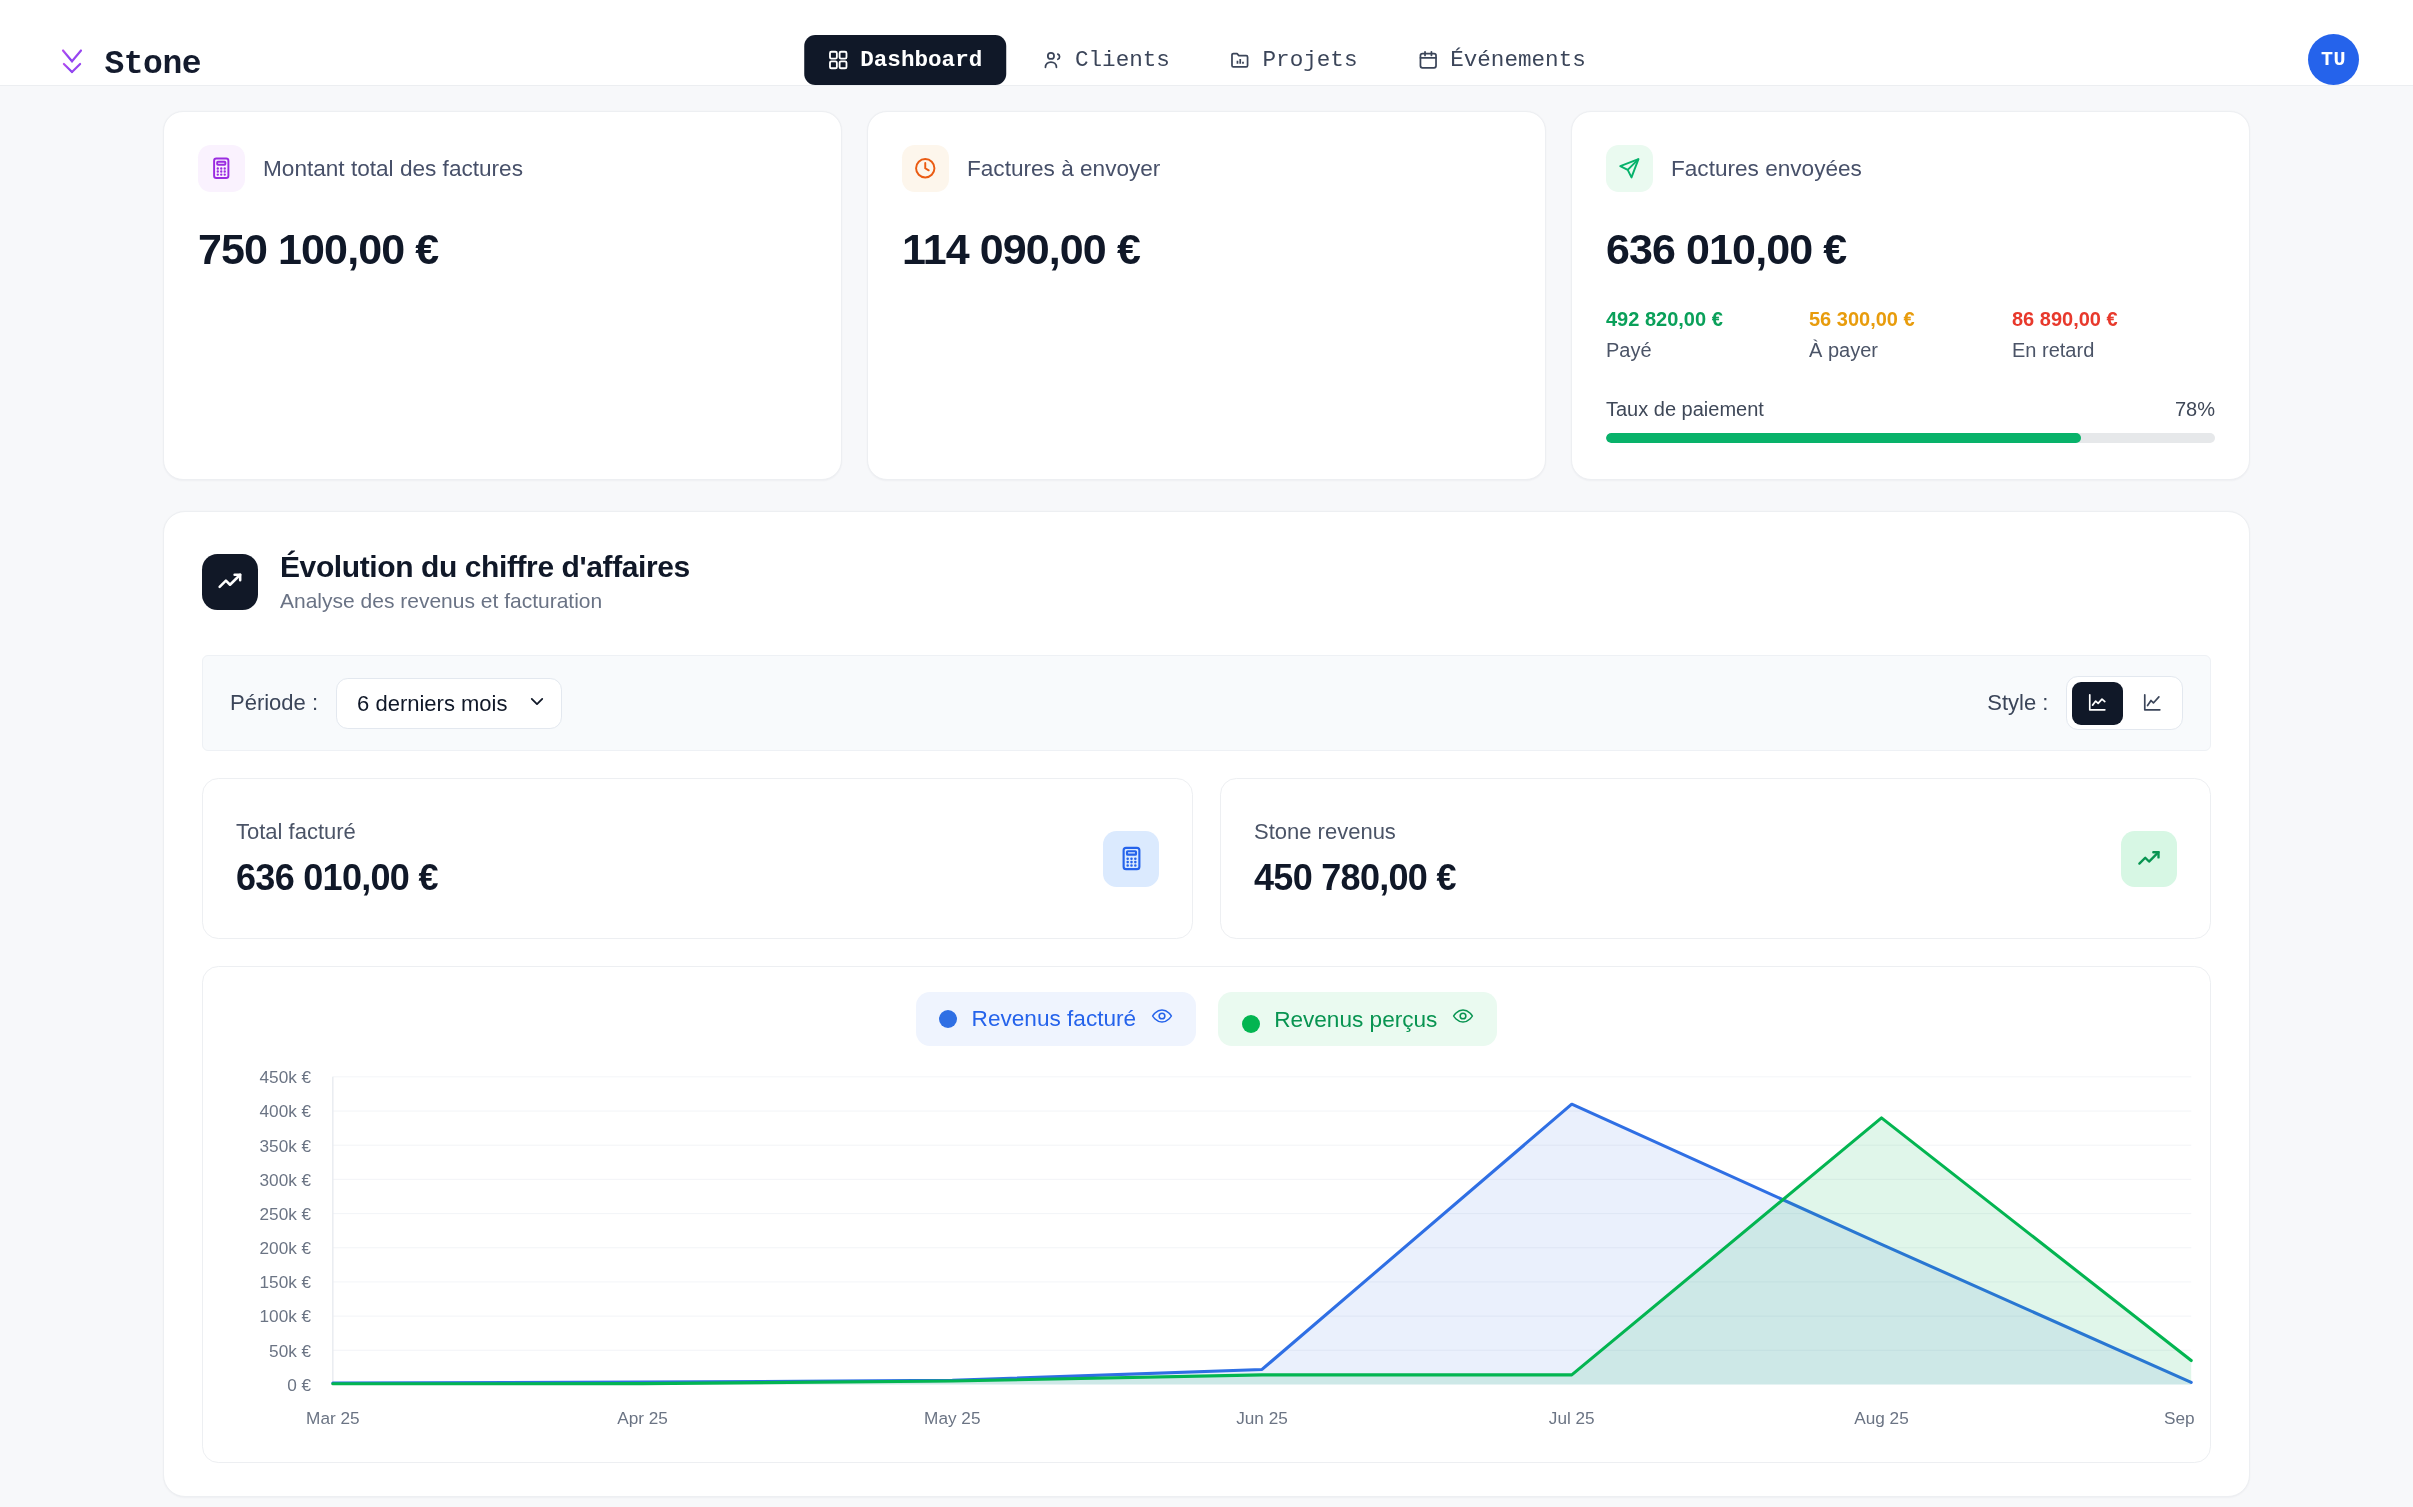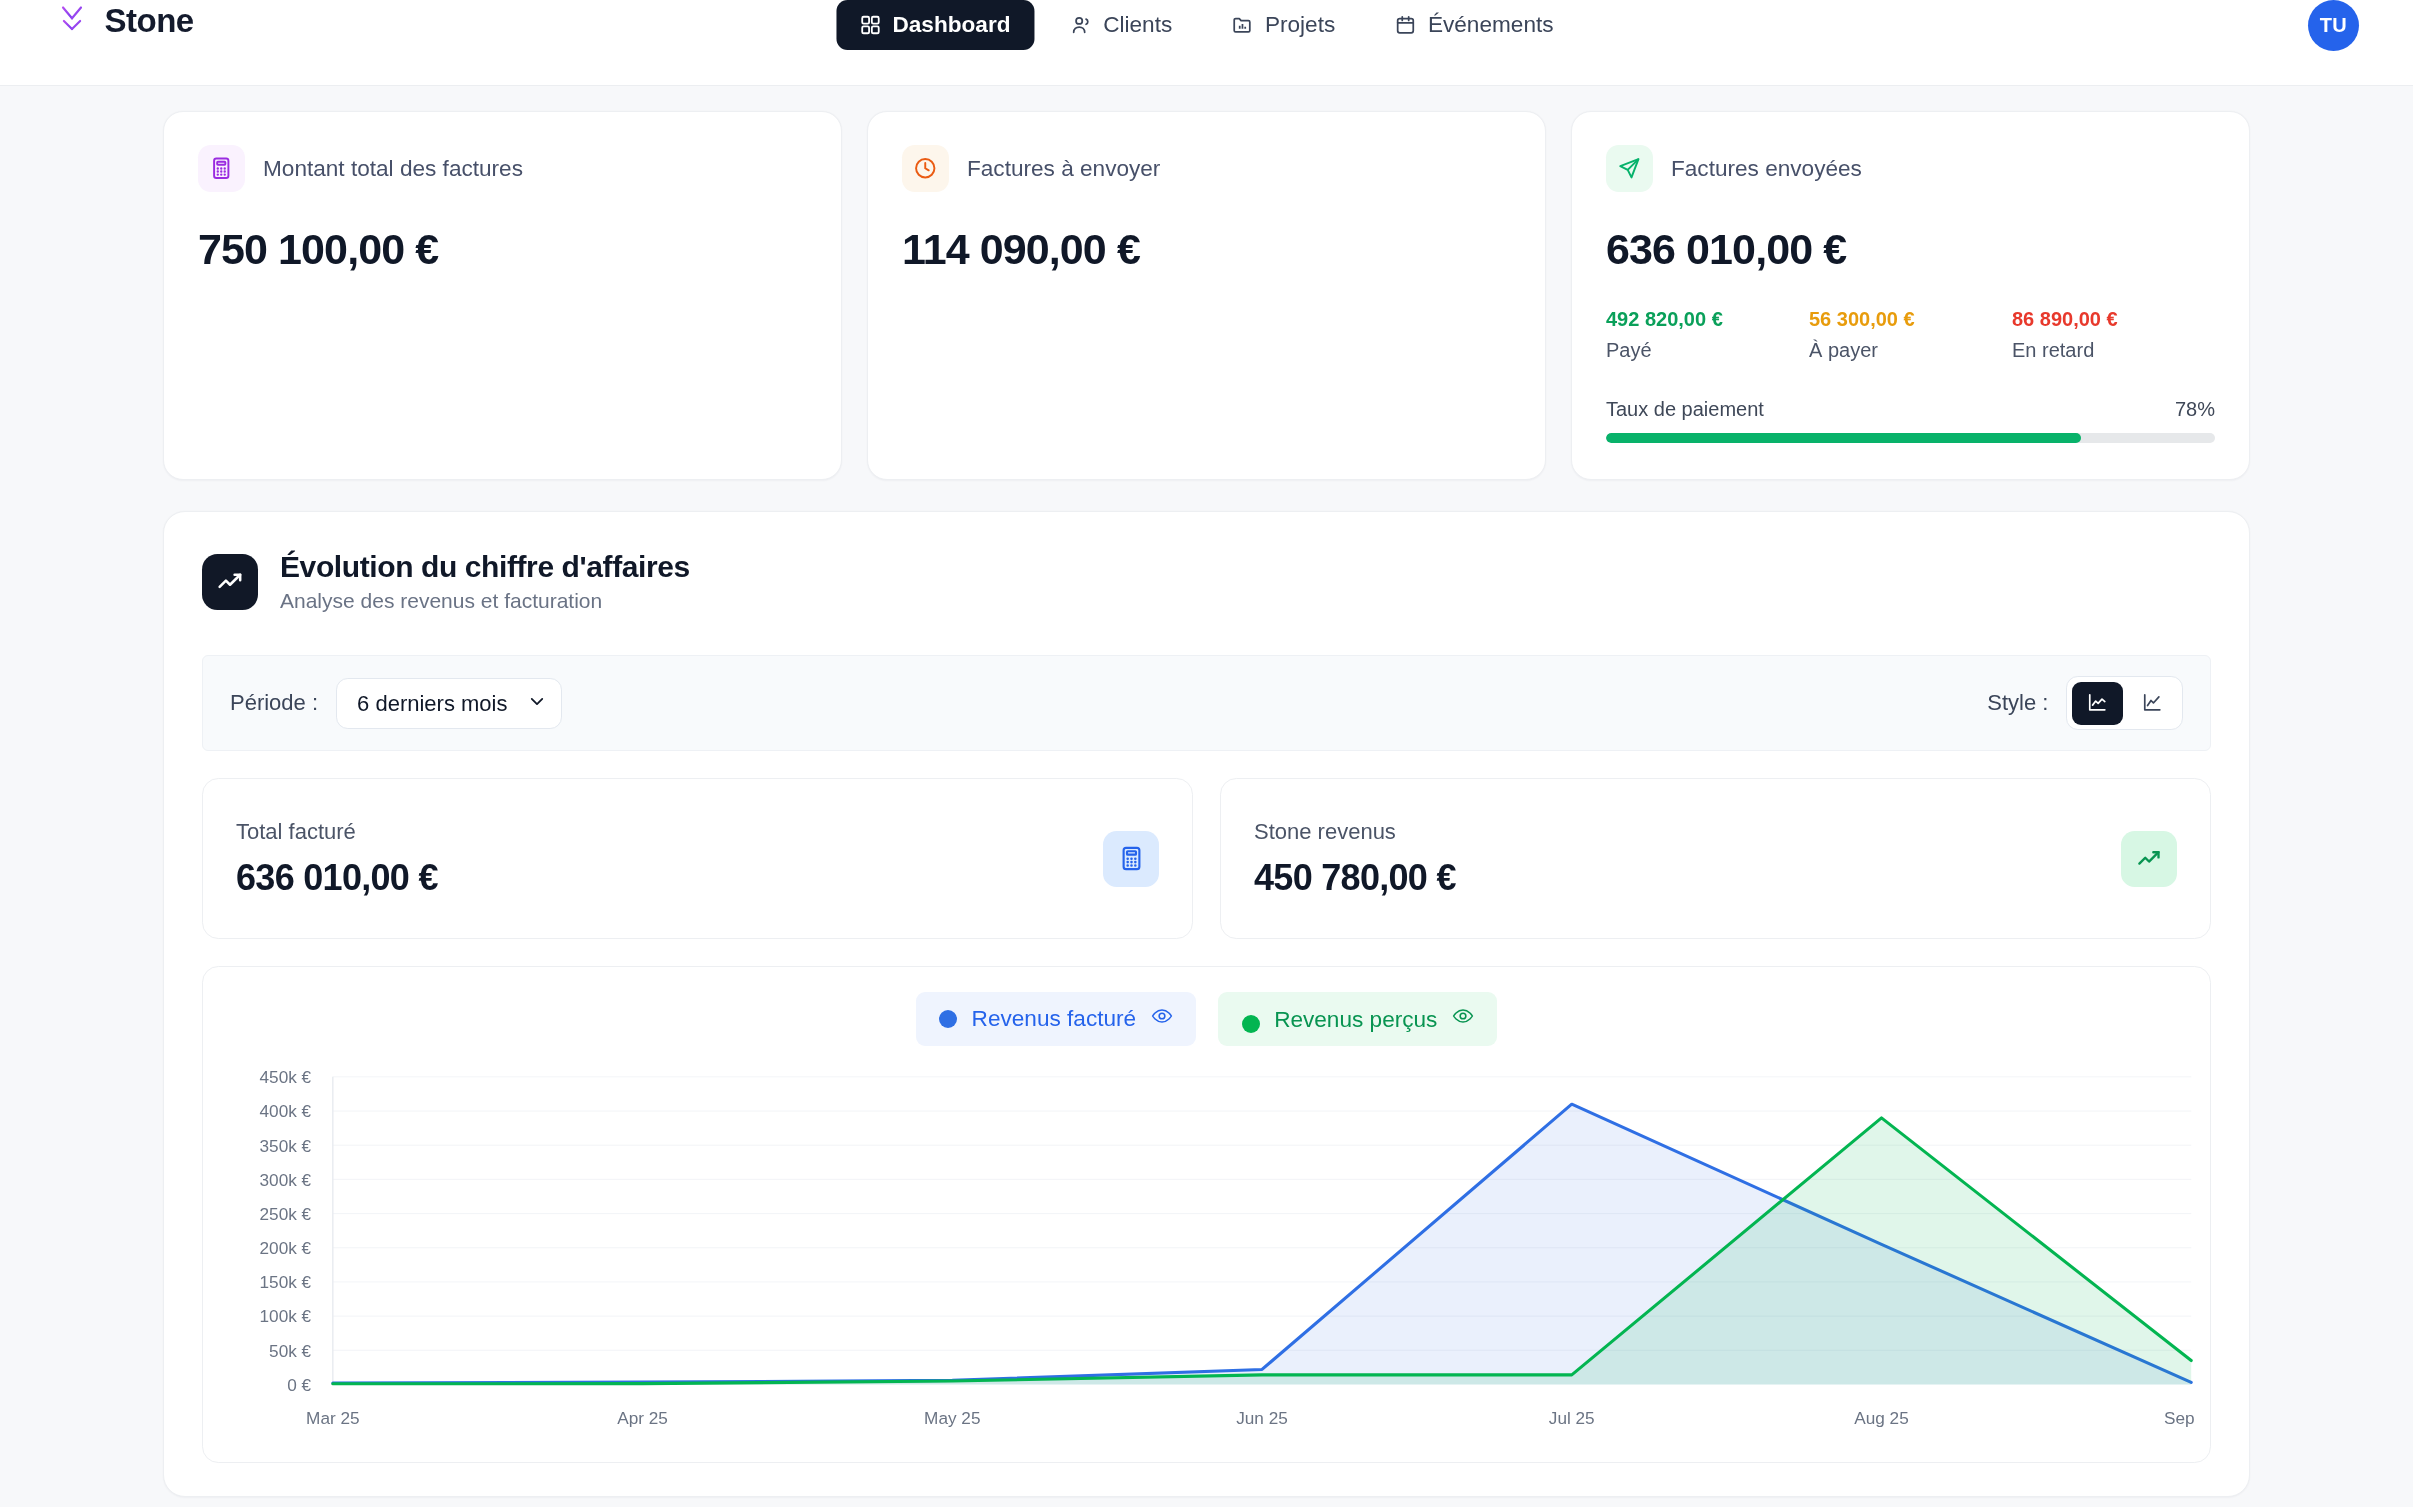--- a/index.html
+++ b/index.html
@@ -10,23 +10,24 @@
     -webkit-font-smoothing: antialiased;
     overflow: hidden;
   }
 
   
   .topbar {
     height: 86px;
     background: #ffffff;
     border-bottom: 0.9px solid #eceef1;
     display: flex;
-    align-items: flex-start;
+    align-items: flex-end;
     padding: 0 54px;
     position: relative;
+    font-family: Liberation Mono, monospace;
   }
   .brand { display: flex; align-items: center; gap: 14.5px; }
   .brand-mark { width: 36px; height: 42px; display: block; }
   .brand-name {
     font-size: 33px; font-weight: 700; color: #141b2d; letter-spacing: -0.5px;
   }
 
   .nav {
     position: absolute; left: 50%; transform: translateX(-50%);
     display: flex; align-items: center; gap: 12.7px;
@@ -169,21 +170,21 @@
 
   
   .chart-block {
     margin-top: 27px;
     border: 0.9px solid #edeff2; border-radius: 16.3px;
     padding: 25px 22px 16.3px 22px;
   }
   .legend { display: flex; justify-content: center; gap: 22px; }
   .chip {
     display: flex; align-items: center; gap: 14.5px;
-    padding: 12.7px 23.5px; border-radius: 9px; cursor: pointer;
+    padding: 12.7px 23.5px; border-radius: 14px; cursor: pointer;
     font-size: 22.6px; font-weight: 500;
   }
   .chip.blue  { background: #eff4fe; color: #2563eb; }
   .chip.green { background: #eafaf0; color: #089451; align-items: flex-end; }
   .dot { width: 18px; height: 18px; border-radius: 50%; flex: none; }
   .dot.blue  { background: #2f6fe4; }
   .dot.green { background: #03b551; }
 
   .plot { margin-top: 20px; }
   .plot svg { display: block; }

